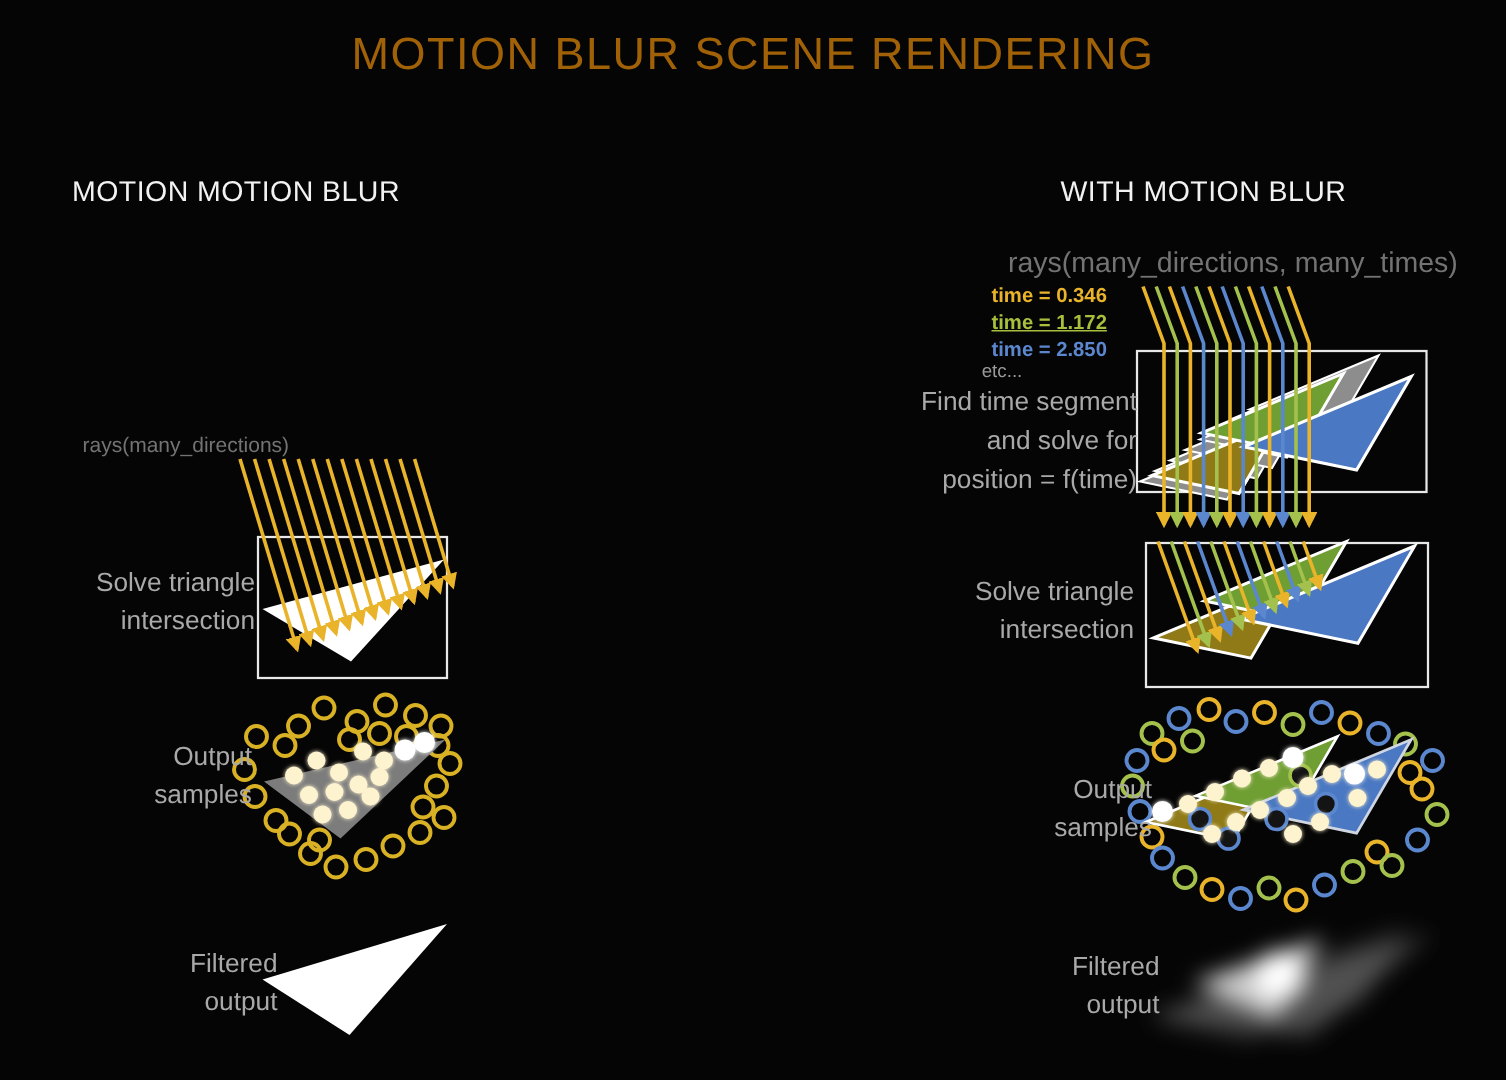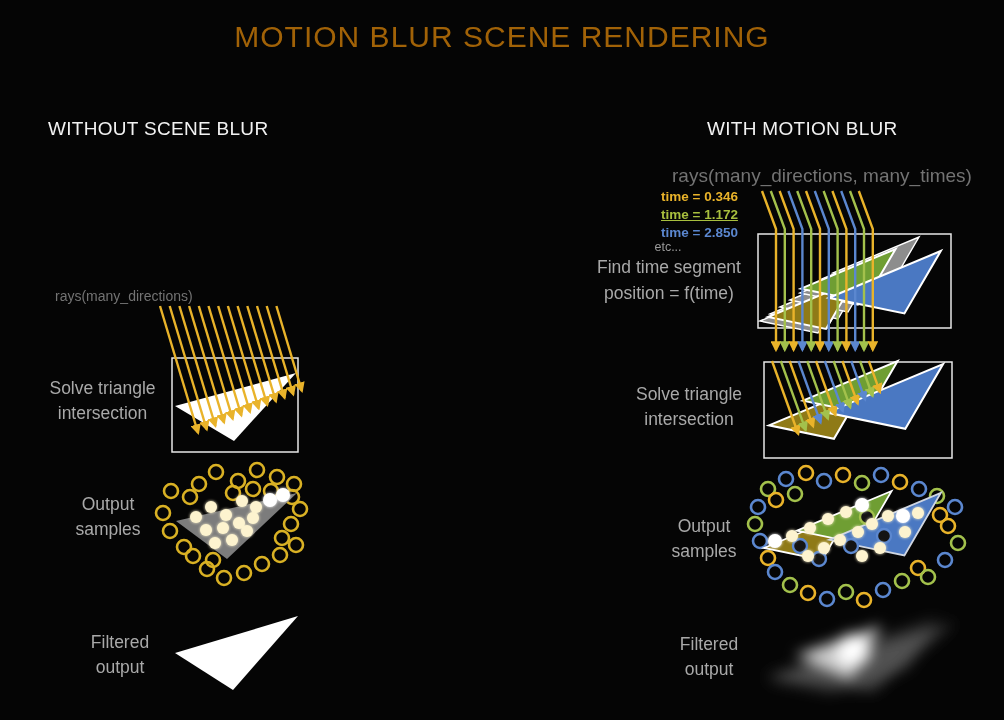--- a/index.html
+++ b/index.html
@@ -4,21 +4,21 @@
 <style>
   html,body{margin:0;padding:0;background:#000;}
   body{width:1004px;height:720px;position:relative;overflow:hidden;
        font-family:"Liberation Sans", sans-serif;background:#050505;}
   .abs{position:absolute;}
   .title{width:100%;text-align:center;top:20px;left:0;color:#a16207;
          font-size:30px;letter-spacing:1px;}
   .col-heading{color:#f2f2f2;font-size:19px;letter-spacing:0.3px;}
   .gold{color:#737373;}
   .rays-label{font-size:14px;}
-  .gray-label{color:#a9a9a9;font-size:17.5px;line-height:25px;text-align:center;}
+  .gray-label{color:#a9a9a9;font-size:17.5px;line-height:25px;text-align:right;}
   .time-row{font-size:13.5px;font-weight:bold;line-height:18px;}
   .etc-row{font-size:12.5px;color:#9a9a9a;text-align:center;}
   svg{position:absolute;top:0;left:0;}
 </style>
 </head>
 <body>
 
 <svg id="art-svg" width="1004" height="720" viewBox="0 0 1004 720">
   <defs>
     <marker id="aY" viewBox="0 0 10 10" refX="8" refY="5" markerWidth="4.5" markerHeight="4.5" orient="auto">
@@ -240,33 +240,34 @@
       <polygon points="0,36 86,0 58,48" transform="translate(828,620) scale(1.15)"></polygon>
       <polygon points="0,36 86,0 58,48" transform="translate(840,616) scale(1.15)"></polygon>
     </g>
     <polygon points="795,655 882,625 850,678" fill="#e8e8e8" opacity="0.85"></polygon>
     <circle cx="853" cy="650" r="16" fill="#ffffff"></circle>
   </g>
 </svg>
 
 <div class="abs title">MOTION BLUR SCENE RENDERING</div>
 
-<div class="abs col-heading" style="left:48px;top:118px">WITHOUT SCENE BLUR</div>
+<div class="abs col-heading" style="left:48px;top:118px">MOTION MOTION BLUR</div>
 <div class="abs col-heading" style="left:707px;top:118px">WITH MOTION BLUR</div>
 
 <div class="abs gold rays-label" style="left:55px;top:288px">rays(many_directions)</div>
 <div class="abs gold rays-label" style="left:672px;top:165px;font-size:19px">rays(many_directions, many_times)</div>
 
 <div class="abs time-row" style="left: 661px; top: 188px; color: rgb(233, 179, 42);">time = 0.346</div>
 <div class="abs time-row" style="left: 661px; top: 206px; color: rgb(168, 191, 62); text-decoration: underline;">time = 1.172</div>
 <div class="abs time-row" style="left: 661px; top: 224px; color: rgb(91, 135, 207);">time = 2.850</div>
 <div class="abs etc-row" style="left: 630px; top: 240px; width: 76px; color: rgb(154, 154, 154);">etc...</div>
 
 <div class="abs gray-label" style="left:580px;top:254px;width:178px;line-height:26px">
   <div>Find time segment</div>
+  <div>and solve for</div>
   <div>position = f(time)</div>
 </div>
 
 <div class="abs gray-label" style="left:35px;top:376px;width:135px">
   <div>Solve triangle</div>
   <div>intersection</div>
 </div>
 <div class="abs gray-label" style="left:622px;top:382px;width:134px">
   <div>Solve triangle</div>
   <div>intersection</div>

